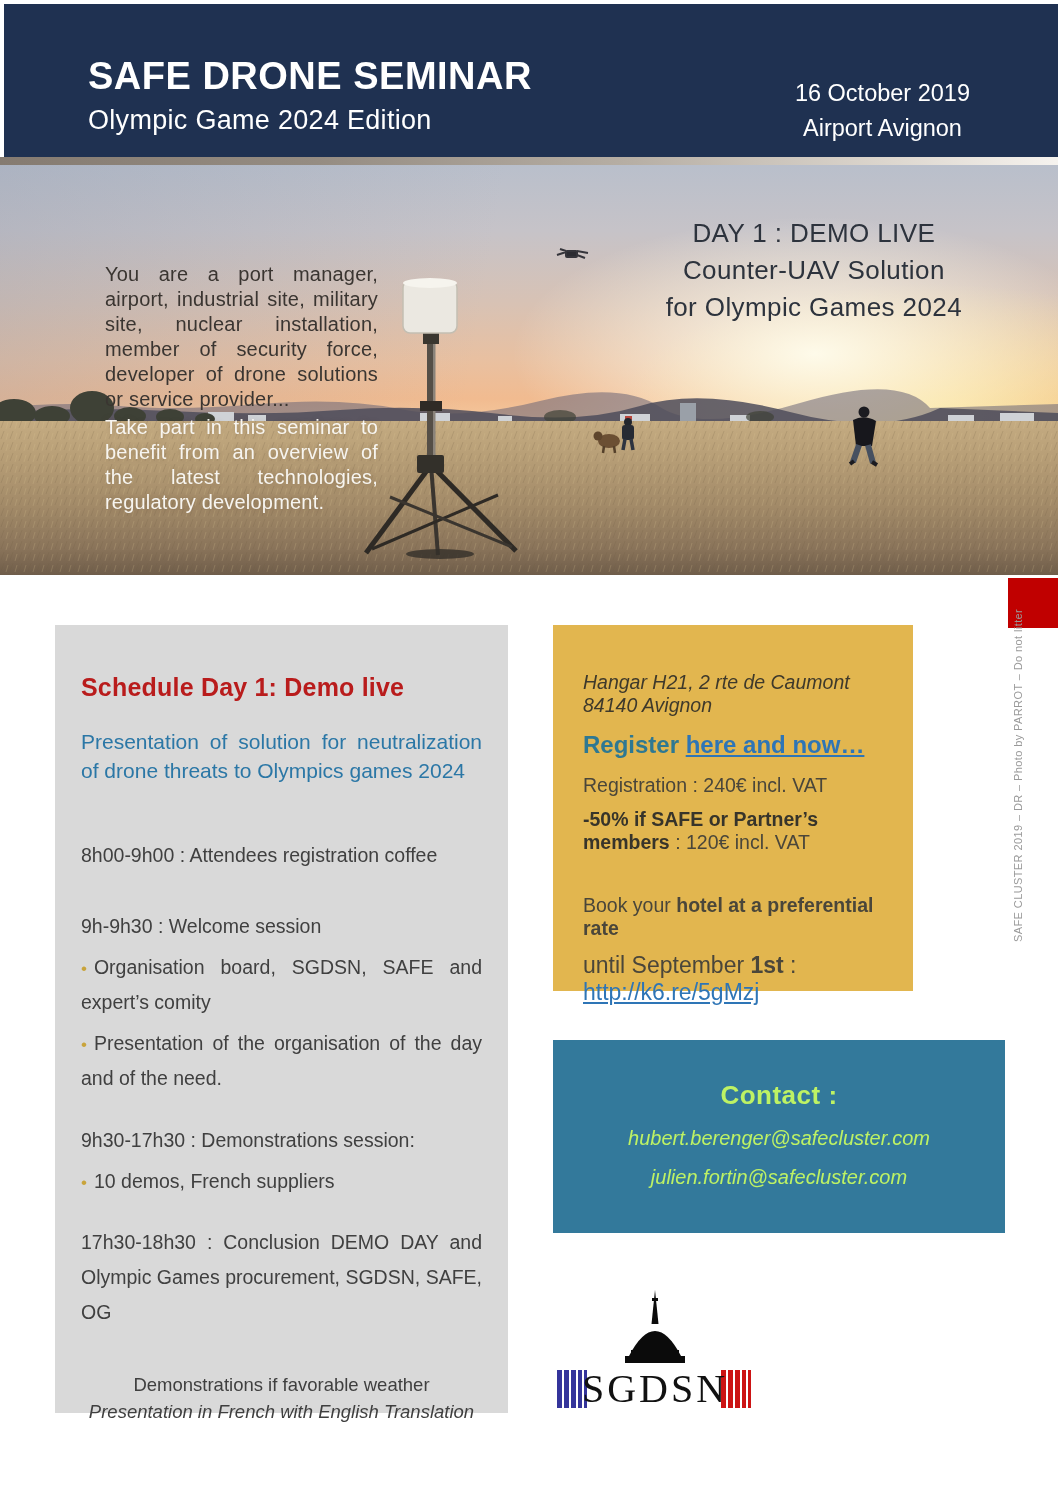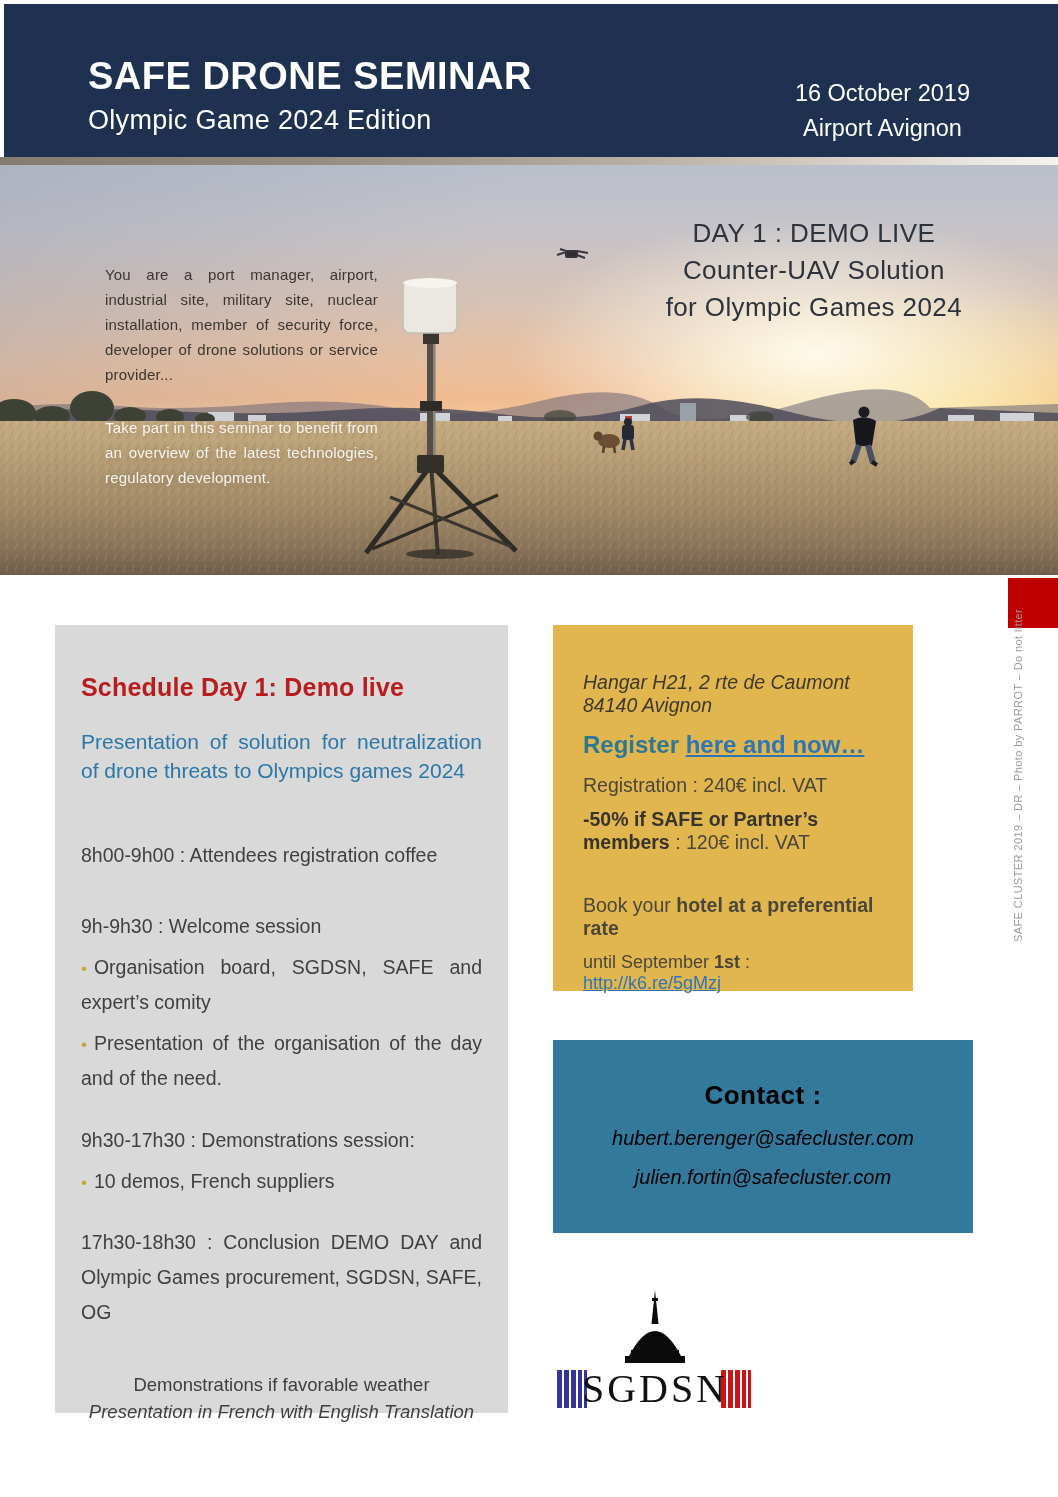--- a/index.html
+++ b/index.html
@@ -19,21 +19,21 @@
 
   
   .photo{position:absolute;left:0;top:165px;width:1058px;height:410px;overflow:hidden;
     background:
       radial-gradient(420px 190px at 77% 46%, rgba(255,253,238,.95), rgba(255,253,238,0) 72%),
       radial-gradient(420px 170px at 88% 60%, rgba(250,228,140,.85), rgba(250,228,140,0) 75%),
       linear-gradient(100deg, rgba(142,152,172,.30), rgba(142,152,172,0) 45%),
       linear-gradient(180deg,#b9bfcb 0%,#c6c3c8 16%,#d8c2b4 34%,#e9c0a0 48%,#f1bb90 57%,#f4c79b 62%,#f2c89e 66%,#e8bd94 100%);}
   .photo-art{position:absolute;left:0;top:0;}
 
-  .hero-p{position:absolute;left:105px;width:273px;margin:0;font-size:15px;line-height:25px;
+  .hero-p{position:absolute;left:105px;width:273px;margin:0;font-size:20px;line-height:25px;
           text-align:justify;letter-spacing:.2px;}
   .hero-p1{top:97px;color:#3a3531;}
   .hero-p2{top:250px;color:#f7f5f0;text-shadow:0 0 6px rgba(80,60,40,.25);}
   .day-title{position:absolute;right:96px;top:50px;text-align:center;color:#2d333d;
              font-size:26px;line-height:1.42;letter-spacing:.4px;}
 
   
   .red-tag{position:absolute;left:1008px;top:578px;width:50px;height:50px;background:#c00000;}
   .side-caption{position:absolute;left:1012px;top:632px;height:310px;
       writing-mode:vertical-rl;transform:rotate(180deg);
@@ -57,26 +57,26 @@
   .register-box{position:absolute;left:553px;top:625px;width:360px;height:366px;
                 background:#e2b64f;box-sizing:border-box;padding:46px 26px 0 30px;color:#45412f;}
   .addr{margin:0;font-style:italic;font-size:19.5px;color:#3e392b;}
   .register-line{margin:14px 0 0 0;font-size:24px;font-weight:bold;}
   .register-word{color:#2e7892;}
   .reg-link{color:#2e75b6;text-decoration:underline;cursor:pointer;}
   .price{margin:15px 0 0 0;font-size:19.5px;color:#4a463a;}
   .discount{margin:11px 0 0 0;font-size:19.5px;color:#4a463a;}
   .discount b{color:#37342a;}
   .hotel{margin:40px 0 0 0;font-size:19.5px;color:#4a463a;}
-  .until{margin:12px 0 4px 0;font-size:18px;color:#4a463a;}
+  .until{margin:12px 0 4px 0;font-size:23px;color:#4a463a;}
   .link{color:#2e75b6;text-decoration:underline;cursor:pointer;}
 
   
-  .contact-box{position:absolute;left:553px;top:1040px;width:420px;height:193px;
-               background:#33799b;color:#000000;text-align:center;box-sizing:border-box;padding-top:40px;}
+  .contact-box{position:absolute;left:553px;top:1040px;width:452px;height:193px;
+               background:#33799b;color:#bef264;text-align:center;box-sizing:border-box;padding-top:40px;}
   .contact-heading{font-size:26px;font-weight:bold;letter-spacing:.5px;}
   .contact-email{font-size:20px;font-style:italic;margin-top:16px;}
 
   
   .sgdsn-logo{position:absolute;left:551px;top:1290px;width:208px;height:124px;}
   .safe-logo{position:absolute;left:778px;top:1298px;width:228px;height:110px;}
 </style>
 </head>
 <body>
 

